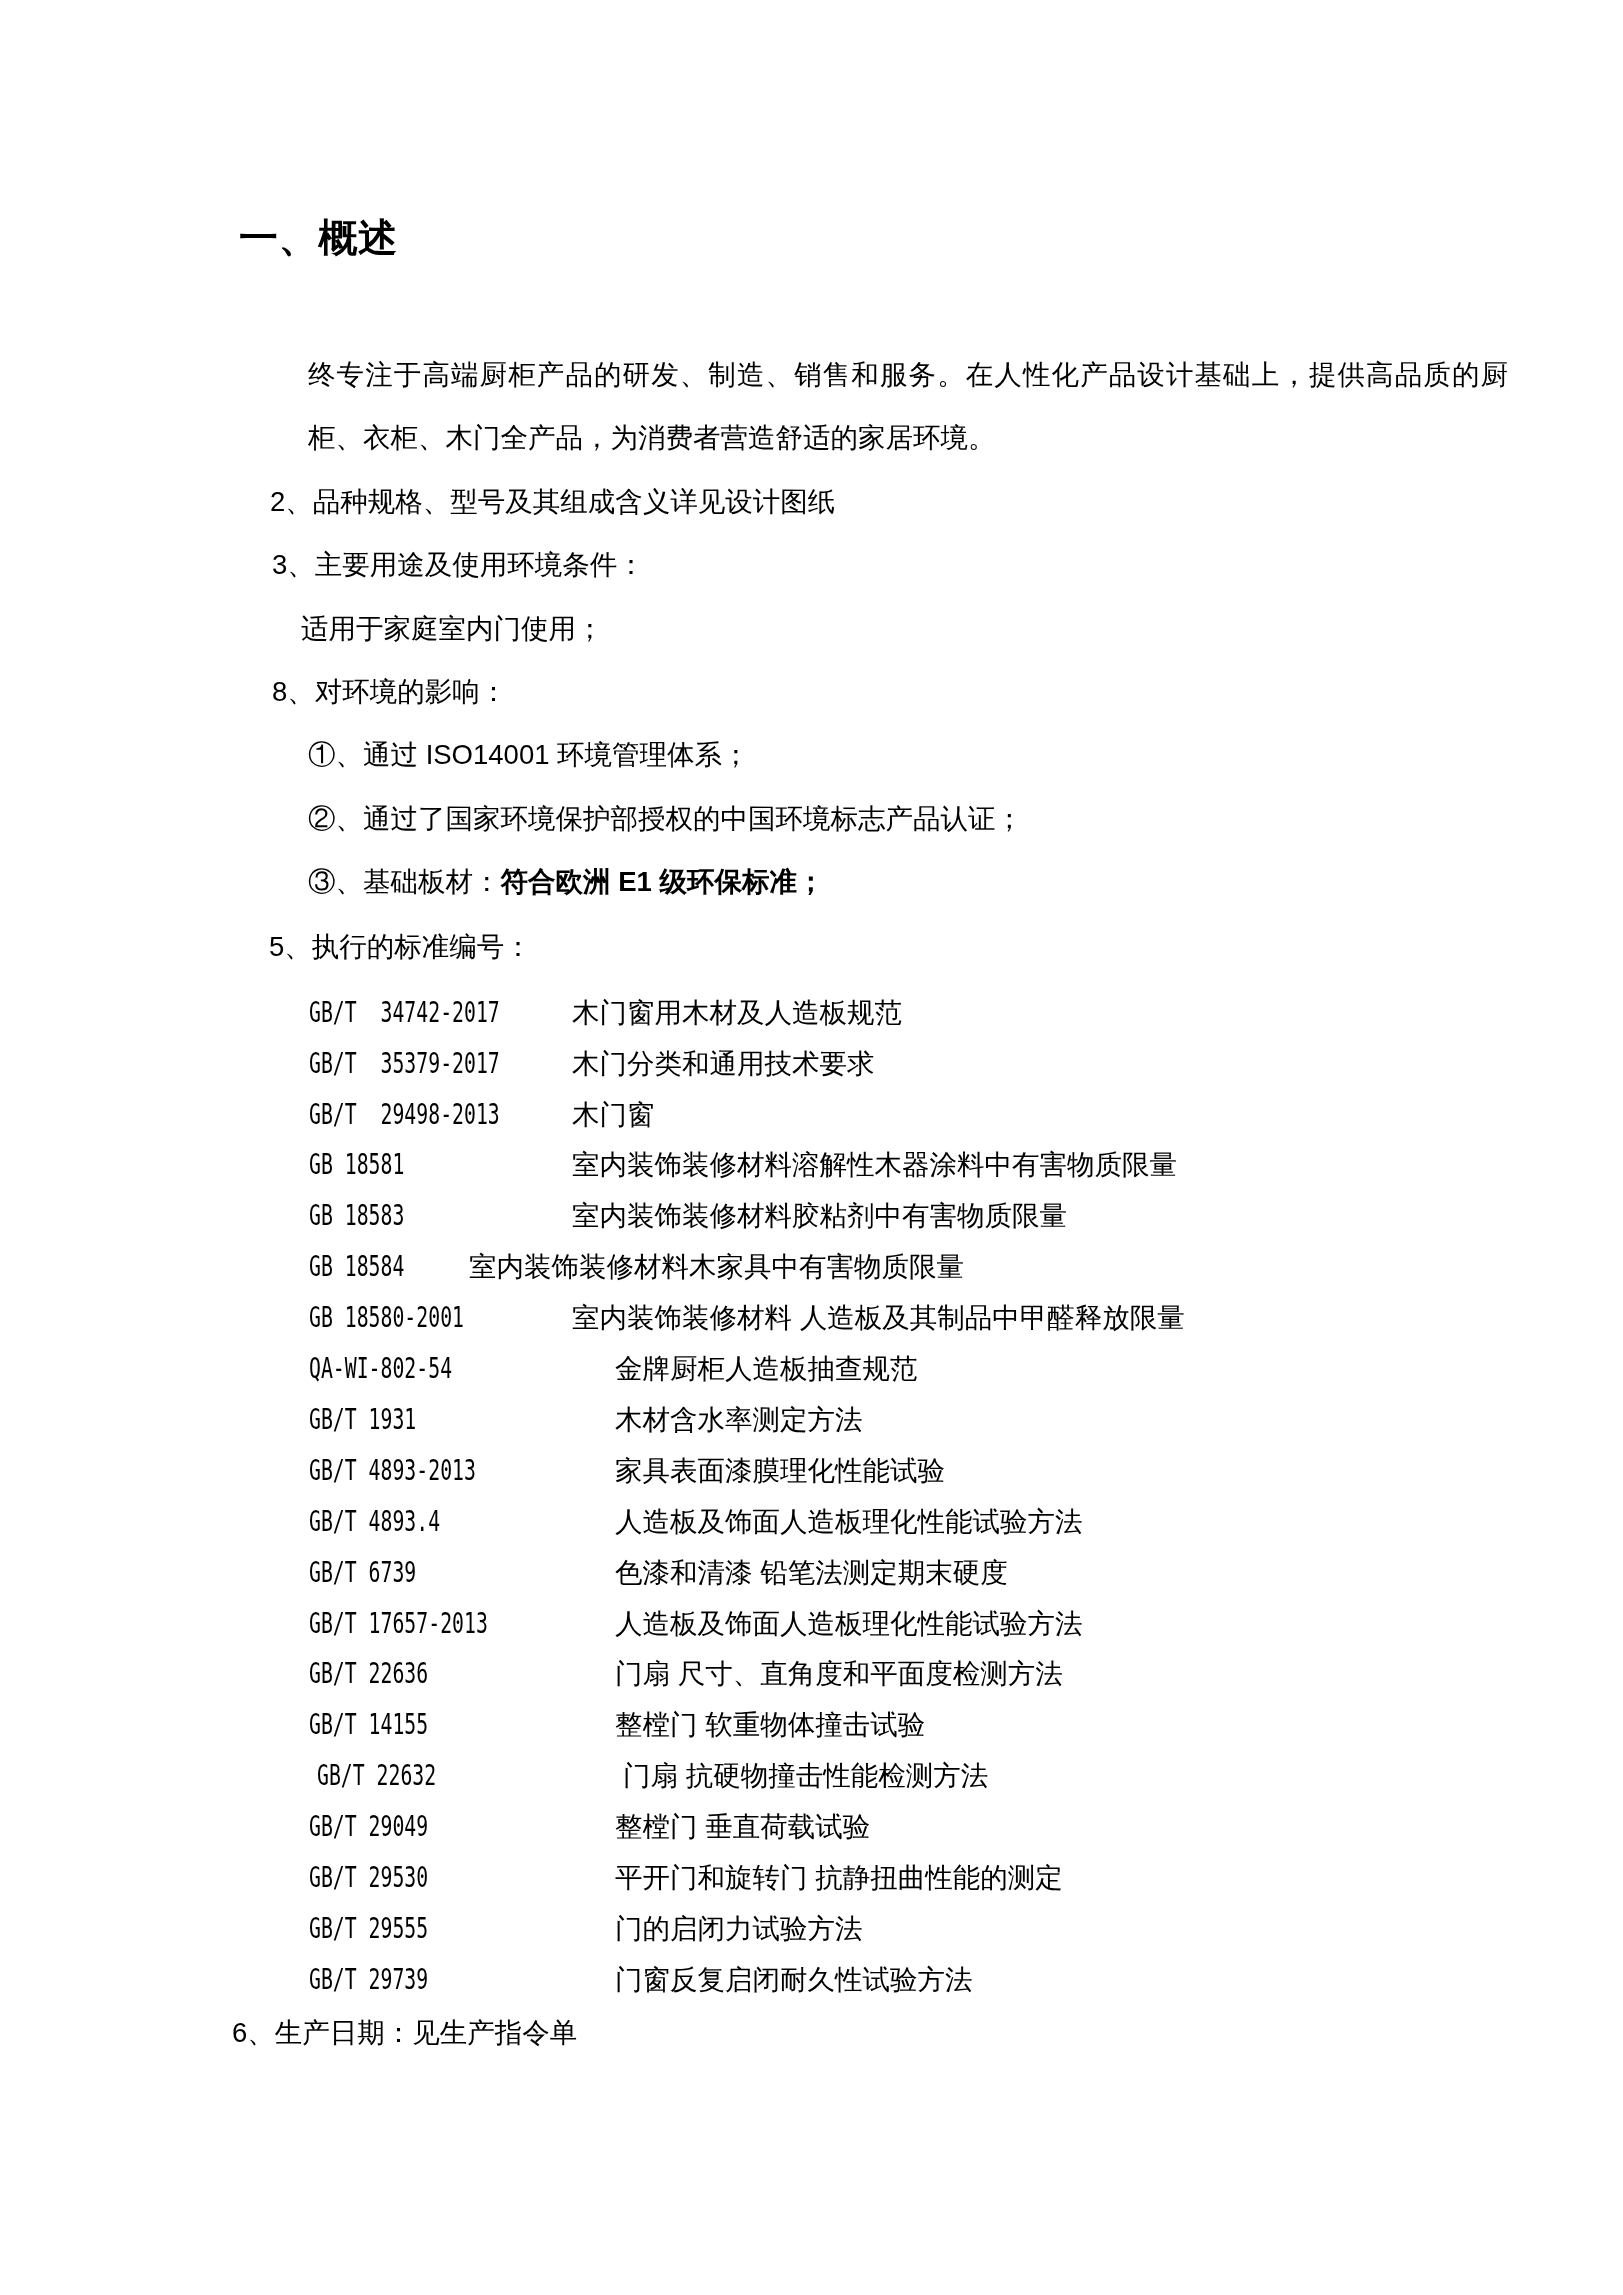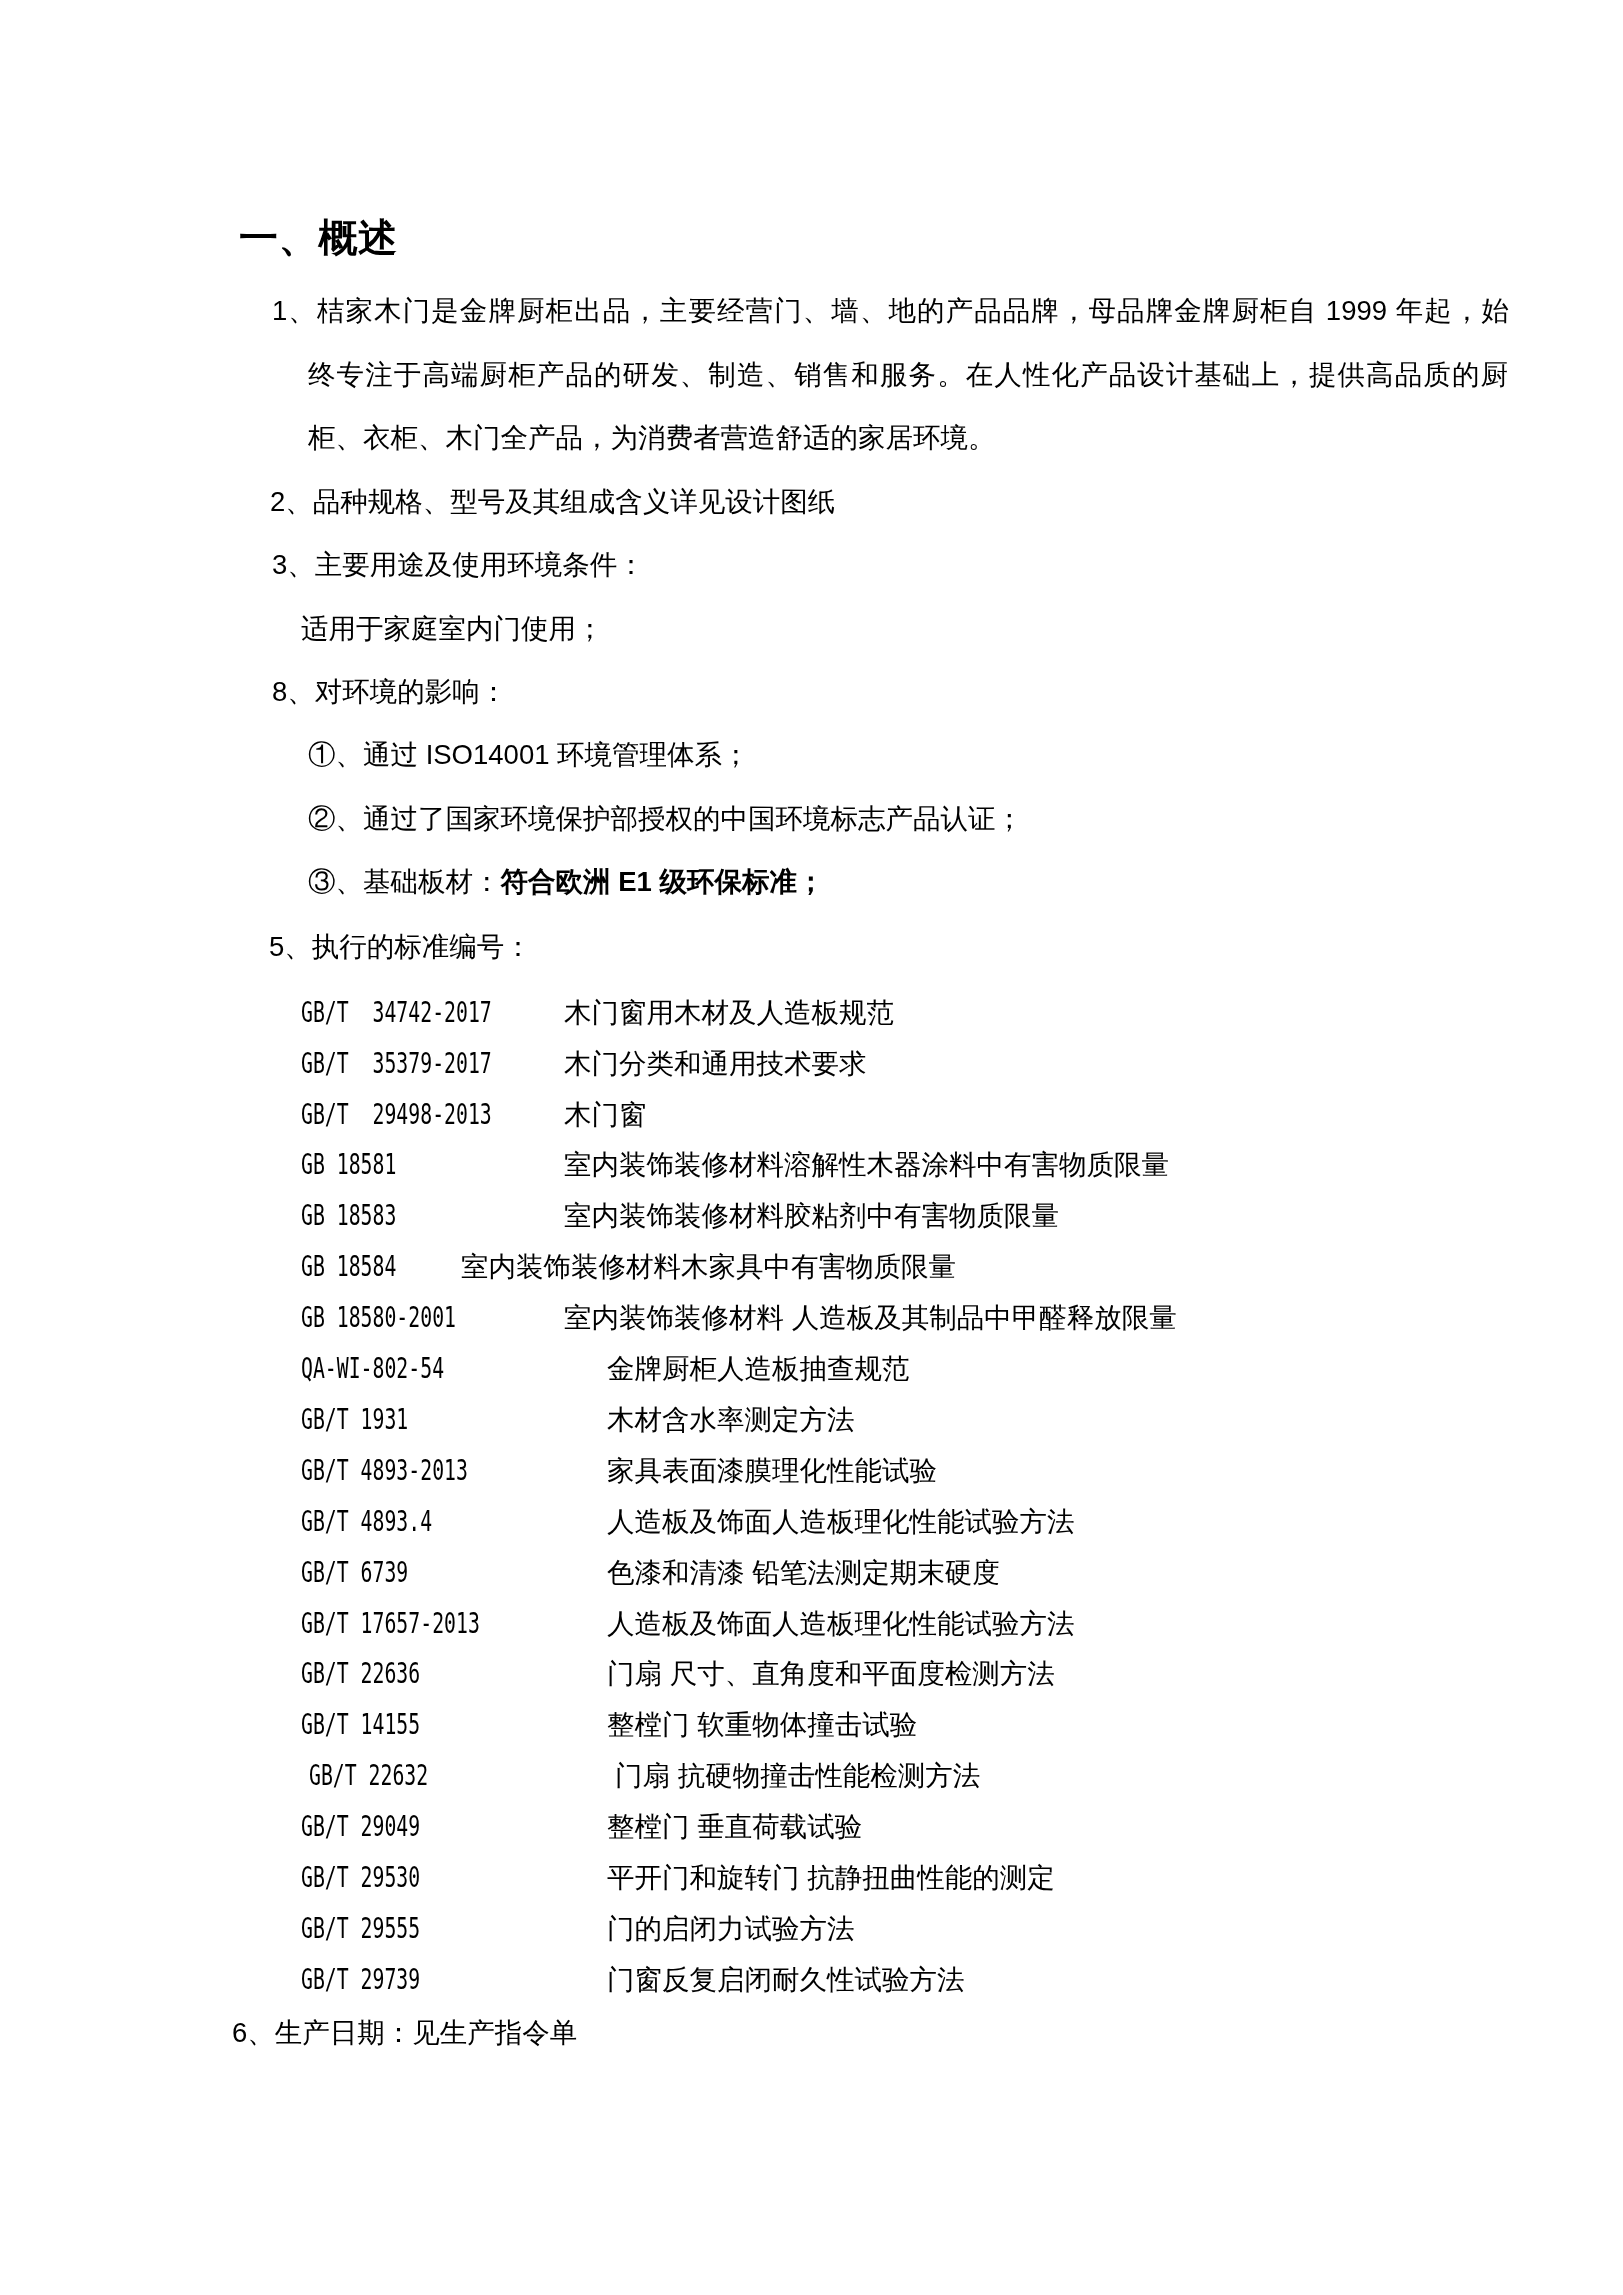--- a/index.html
+++ b/index.html
@@ -30,21 +30,21 @@
     position: absolute;
     font-size: 39px;
     font-weight: bold;
     line-height: 47px;
     white-space: pre;
     transform: translateY(-50%);
     letter-spacing: 0.7px;
   }
   .std-row {
     position: absolute;
-    left: 0;
+    left: 8px;
     width: 100%;
     height: 39px;
     transform: translateY(-50%);
     padding-left: 48px;
   }
   .std-code {
     position: absolute;
     left: 301px;
     top: 0;
     font-family: "DejaVu Sans Mono", monospace;
@@ -63,21 +63,20 @@
   }
   .bold { font-weight: bold; }
 </style>
 </head>
 <body>
 
 <div class="page">
 
   <div class="doc-title" style="left:239px; top:237px;">一、概述</div>
 
-  <div class="line just" style="left:272px; top:310px; width:1237px;">1、桔家木门是金牌厨柜出品，主要经营门、墙、地的产品品牌，母品牌金牌厨柜自 1999 年起，始</div>
   <div class="line just" style="left:308px; top:374px; width:1200px;">终专注于高端厨柜产品的研发、制造、销售和服务。在人性化产品设计基础上，提供高品质的厨</div>
   <div class="line" style="left:308px; top:437px;">柜、衣柜、木门全产品，为消费者营造舒适的家居环境。</div>
 
   <div class="line" style="left:270px; top:501px;">2、品种规格、型号及其组成含义详见设计图纸</div>
 
   <div class="line" style="left:272px; top:564px;">3、主要用途及使用环境条件：</div>
   <div class="line" style="left:301px; top:628px;">适用于家庭室内门使用；</div>
 
   <div class="line" style="left:272px; top:691px;">8、对环境的影响：</div>
   <div class="line" style="left:308px; top:754px;">①、通过 ISO14001 环境管理体系；</div>

